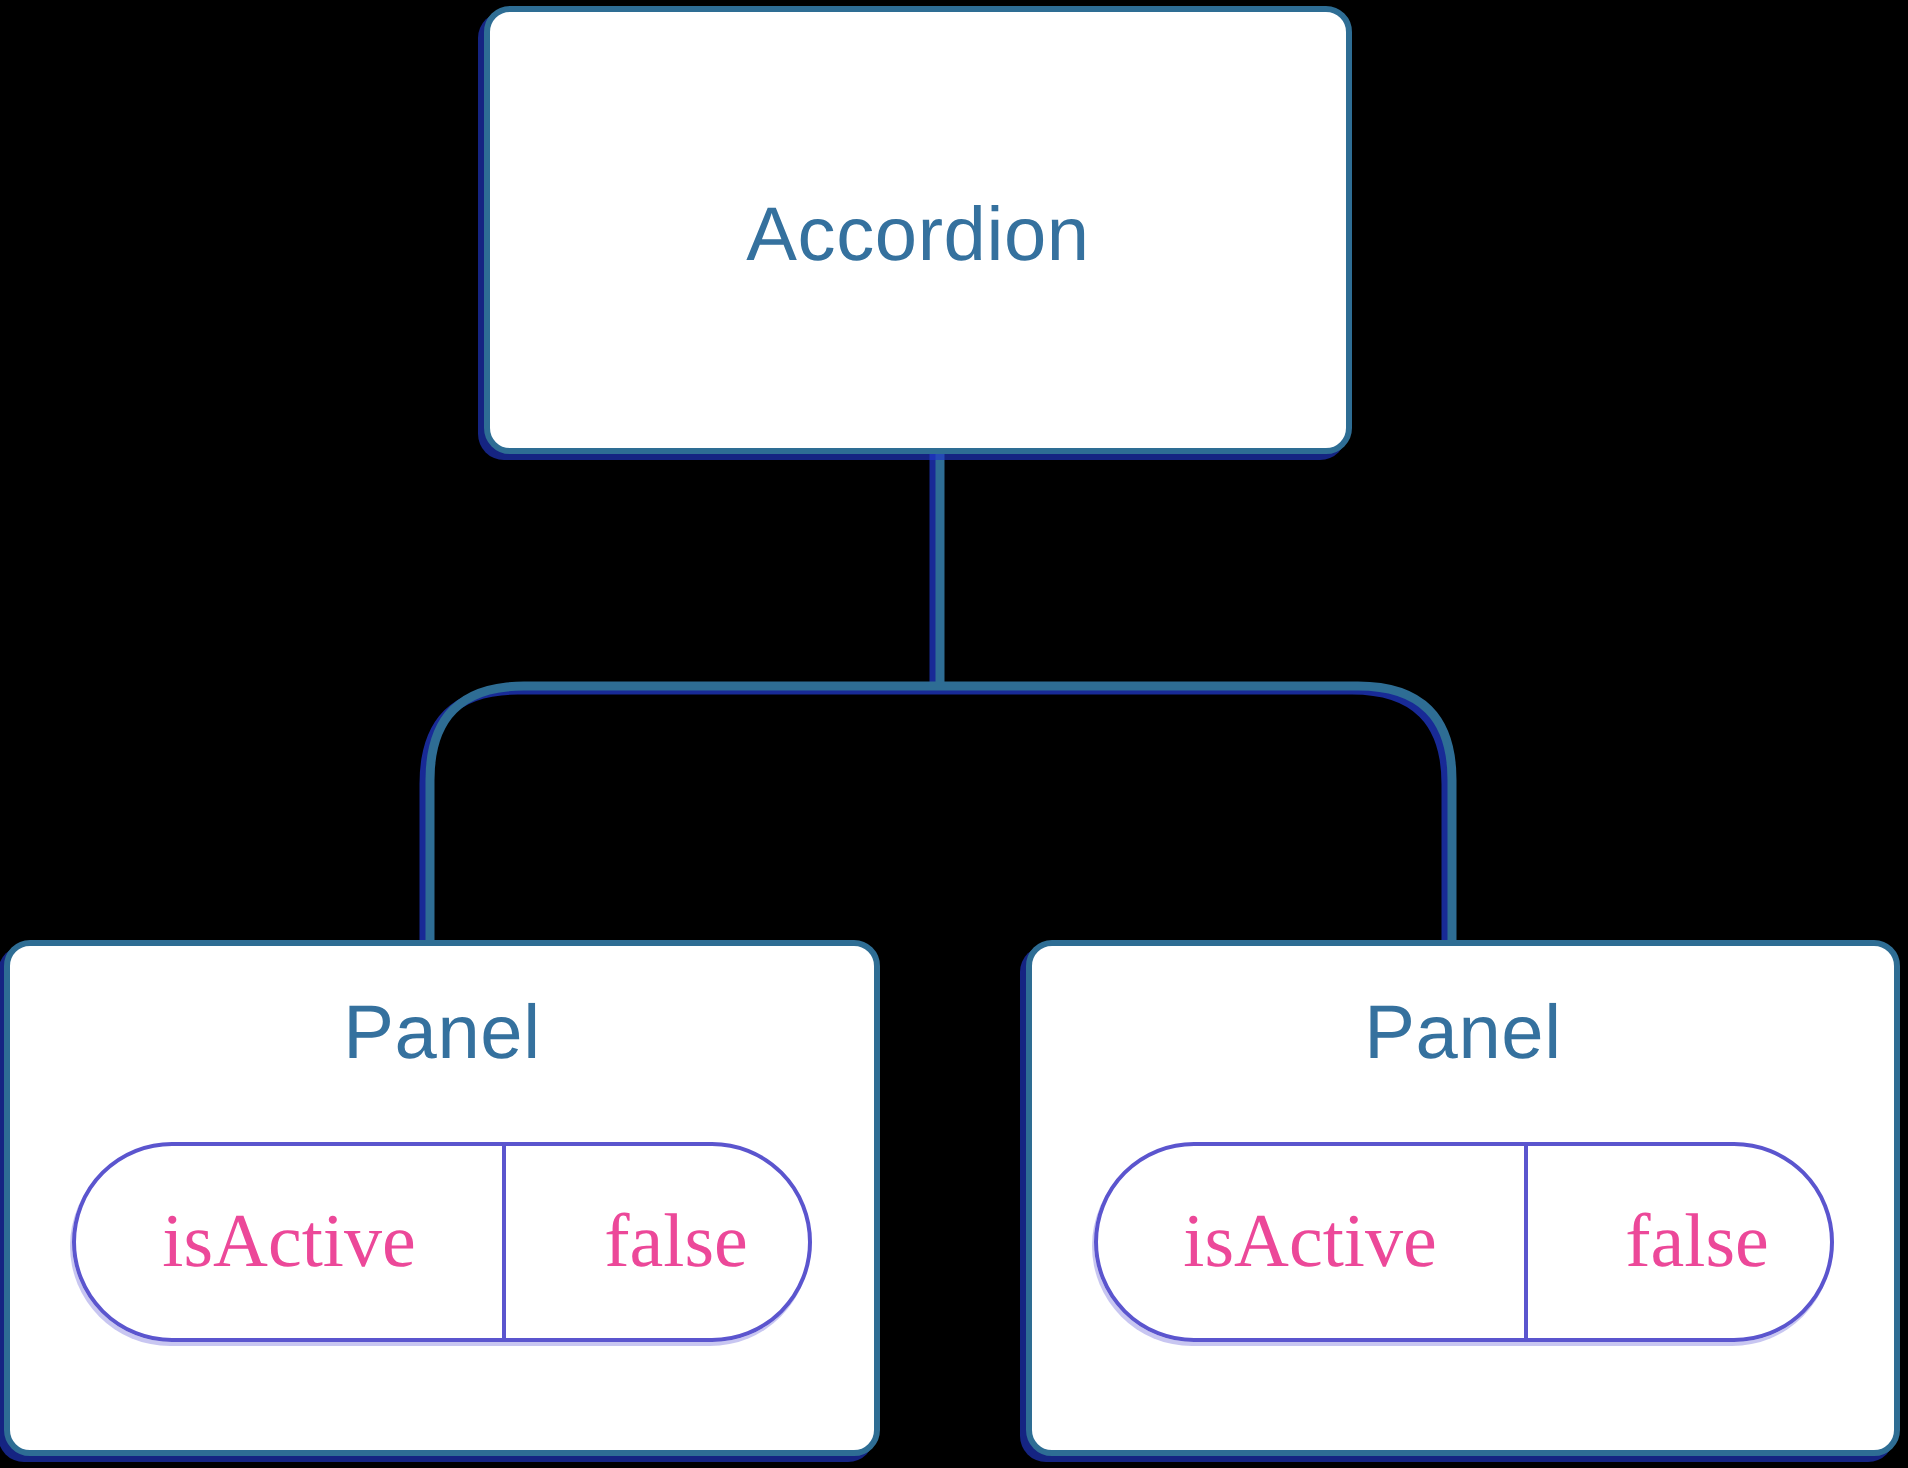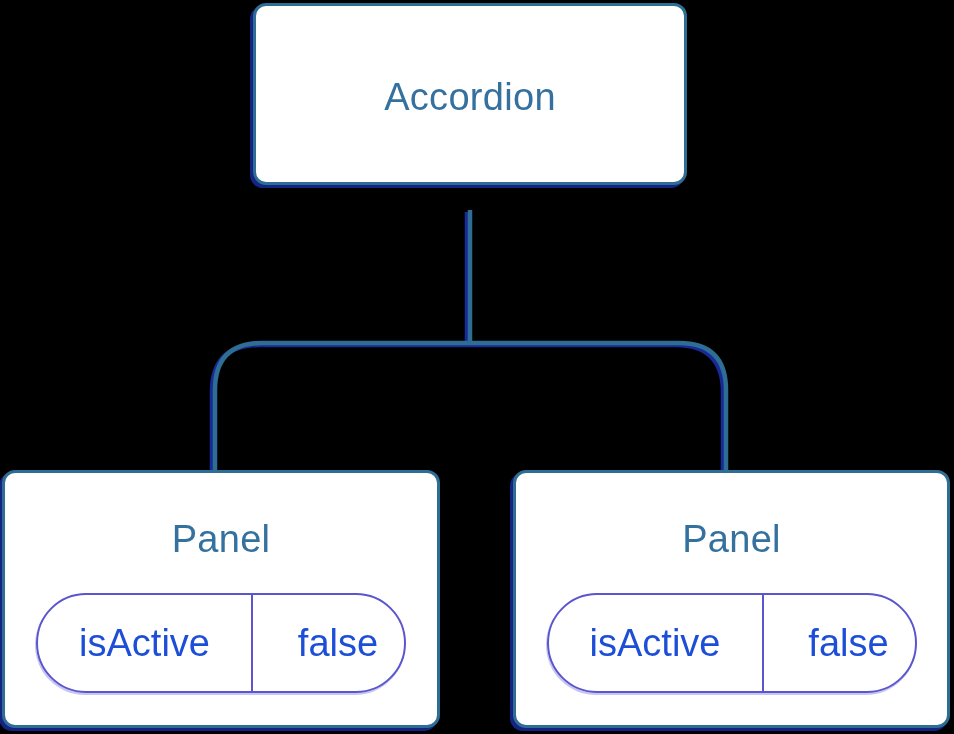--- a/index.html
+++ b/index.html
@@ -39,59 +39,60 @@
     box-shadow: -3px 3px 0 rgba(32, 56, 200, 0.65);
   }
   .node-title {
     font-size: 38px;
     font-weight: 500;
     letter-spacing: 0.3px;
     color: #35719E;
     line-height: 56px;
   }
   .root-node {
-    left: 253px;
+    left: 242px;
     top: 3px;
     width: 434px;
-    height: 182px;
+    height: 224px;
     display: flex;
     align-items: center;
     justify-content: center;
     padding-top: 6px;
   }
   .panel-node {
     top: 470px;
     width: 438px;
     height: 258px;
     display: flex;
     flex-direction: column;
     align-items: center;
   }
   .panel-left { left: 2px; }
   .panel-right { left: 513px; width: 437px; }
-  .panel-node .node-title { margin-top: 38px; }
+  .panel-node .node-title { margin-top: 16px; }
   .state-pill {
     margin-top: 26px;
     width: 370px;
     height: 100px;
     box-sizing: border-box;
     border: 2px solid #5B55CE;
     border-radius: 60px;
     display: flex;
     align-items: stretch;
     overflow: hidden;
     box-shadow: -1px 2px 0 rgba(97, 92, 214, 0.35);
   }
   .state-cell {
     display: flex;
     align-items: center;
     justify-content: center;
     font-size: 38px;
     font-weight: 400;
-    color: #1d4ed8;
+    color: #ec4899;
+    font-family: Liberation Serif, serif;
   }
   .state-key { width: 213px; }
   .state-value {
     flex: 1;
     border-left: 2px solid #5B55CE;
     padding-left: 19px;
   }
 </style>
 </head>
 <body>

